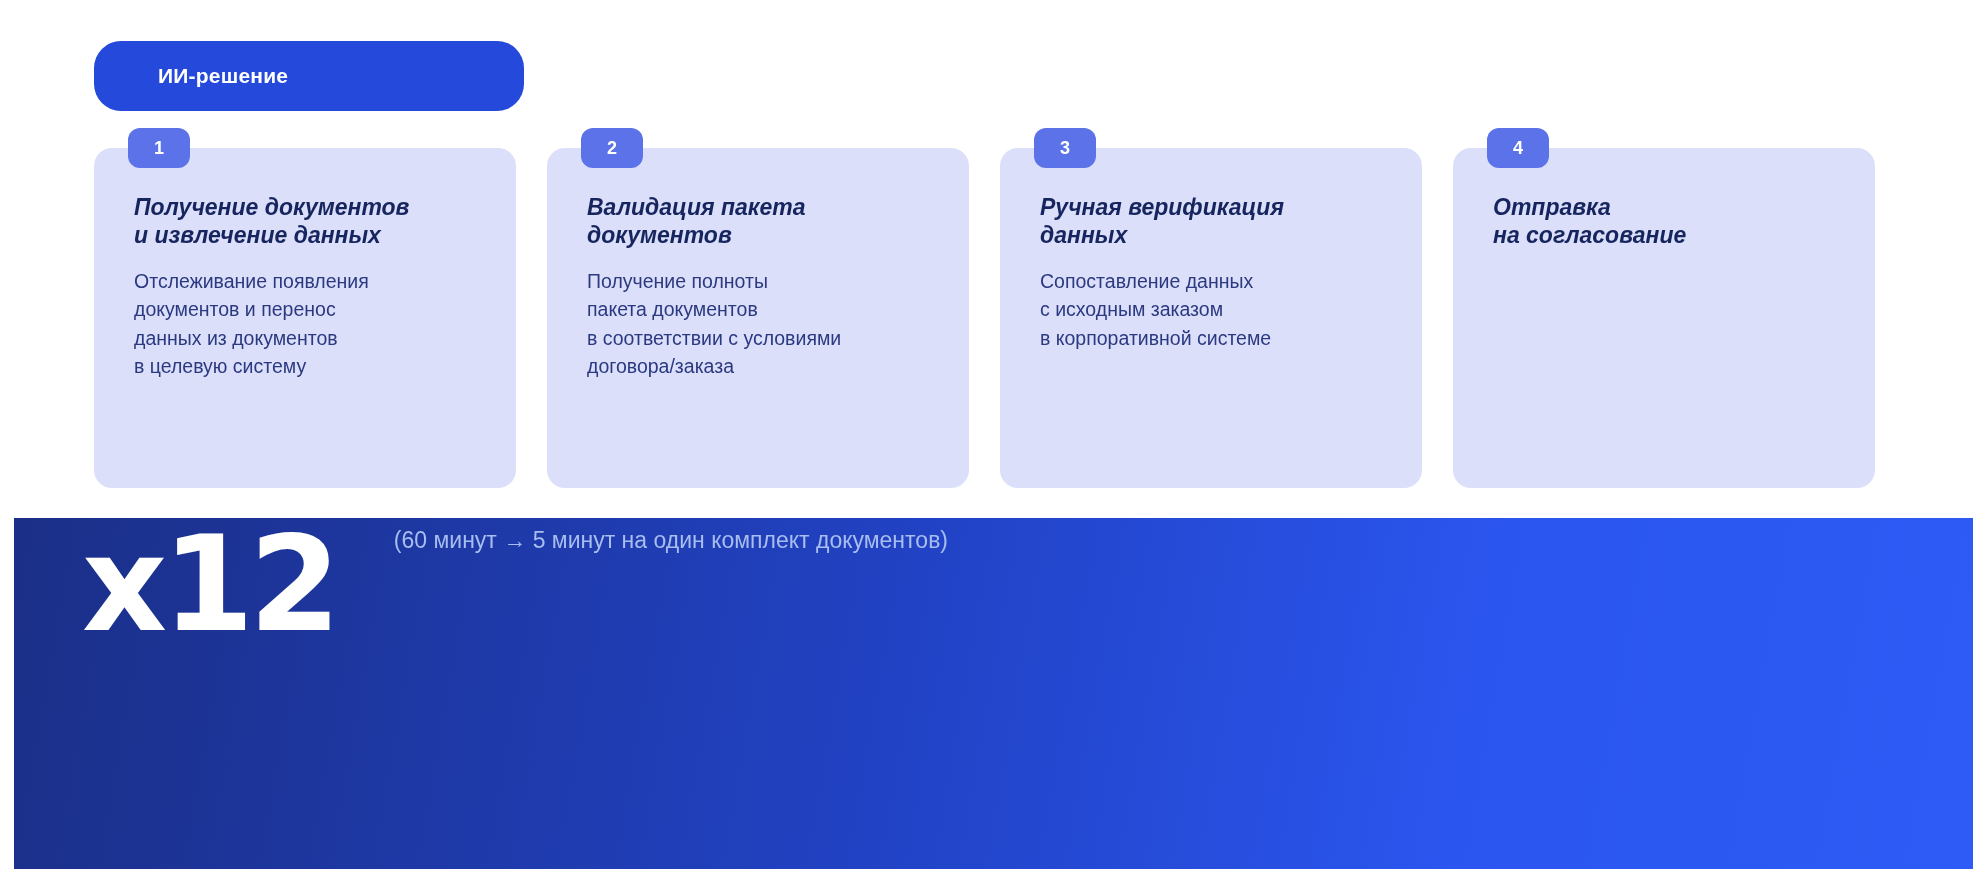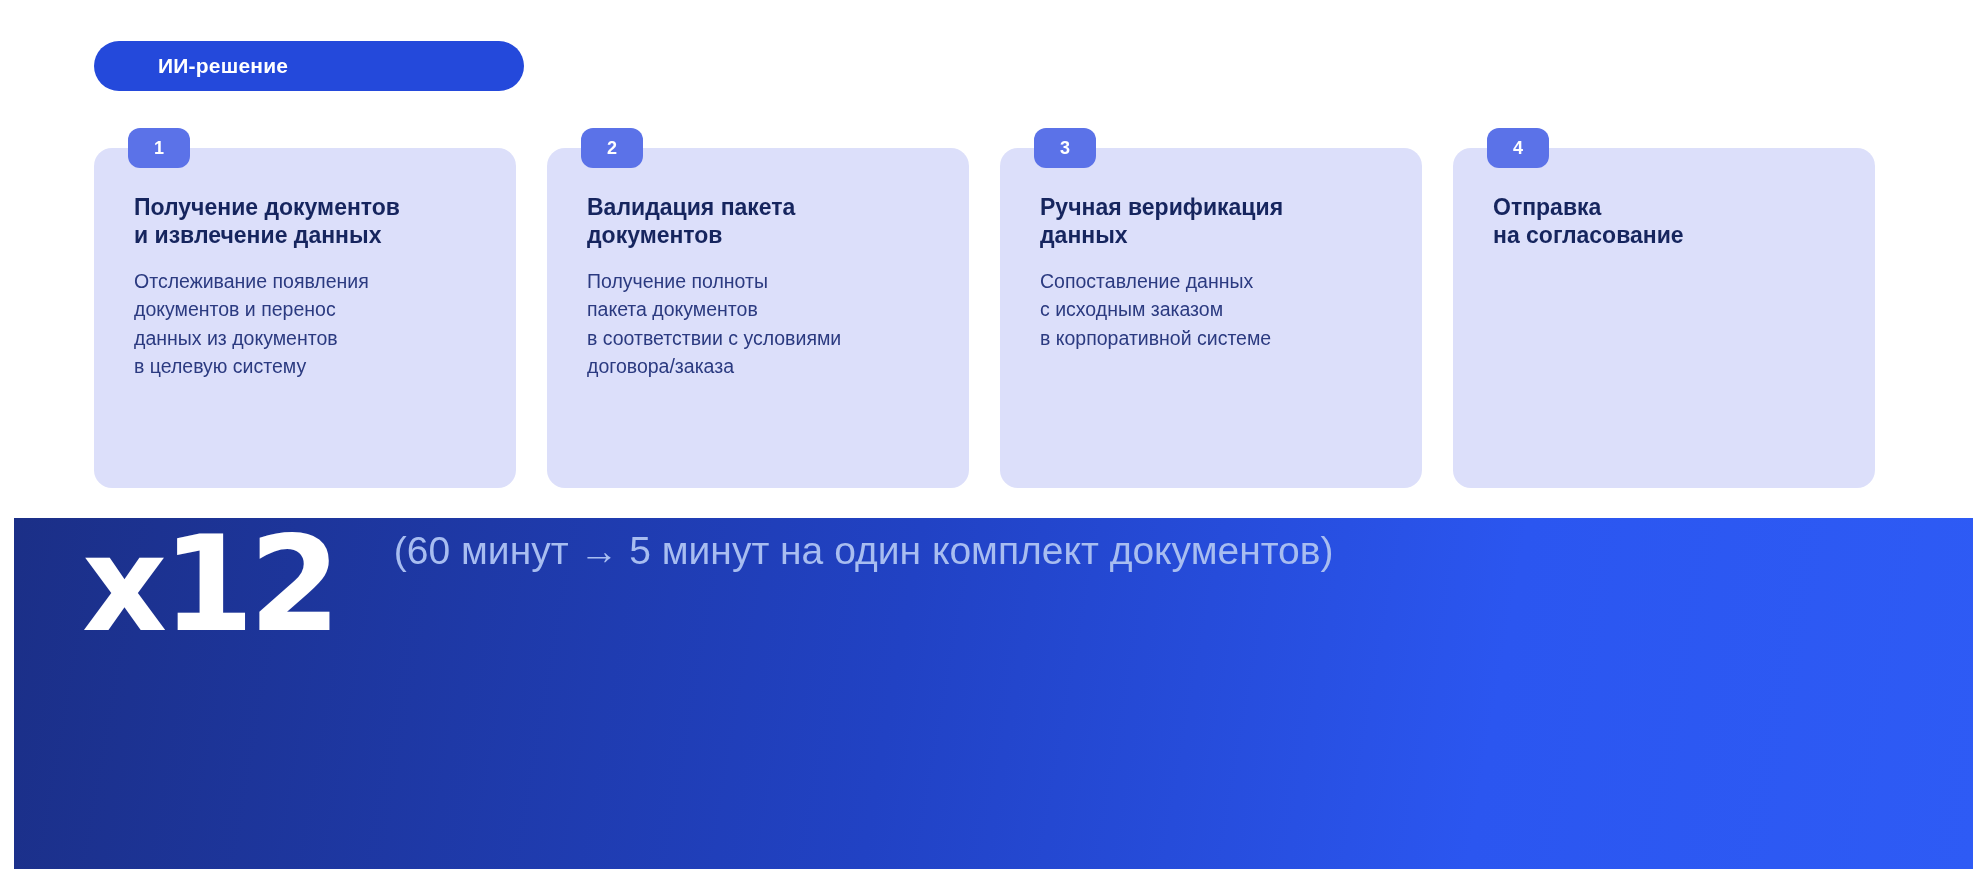--- a/index.html
+++ b/index.html
@@ -29,21 +29,21 @@
     width: 1973px;
     height: 518px;
     background: #ffffff;
   }
 
   .badge {
     position: absolute;
     left: 94px;
     top: 41px;
     width: 430px;
-    height: 50px;
+    height: 70px;
     background: #2449db;
     border-radius: 27px;
     display: flex;
     align-items: center;
     padding-left: 64px;
     box-sizing: border-box;
   }
   .badge-label {
     color: #ffffff;
     font-size: 21px;
@@ -89,20 +89,21 @@
     align-items: center;
     justify-content: center;
   }
   .step-title {
     color: #16255e;
     font-size: 23px;
     font-weight: bold;
     line-height: 1.2;
     margin: 0 0 18px 0;
     white-space: pre-line;
+    font-style: italic;
   }
   .step-desc {
     color: #2b3a80;
     font-size: 19.5px;
     line-height: 1.45;
     margin: 0;
     white-space: pre-line;
   }
 
   
@@ -152,21 +153,21 @@
   .banner-headline {
     color: #ffffff;
     font-size: 38px;
     font-weight: bold;
     letter-spacing: 0.5px;
     line-height: 1.15;
     margin: 0;
   }
   .banner-sub {
     color: #a8bdf0;
-    font-size: 39px;
+    font-size: 23px;
     line-height: 1.3;
     margin: 8px 0 0 0;
   }
 </style>
 </head>
 <body>
 
 <div class="page">
 
   <div class="top-panel">

